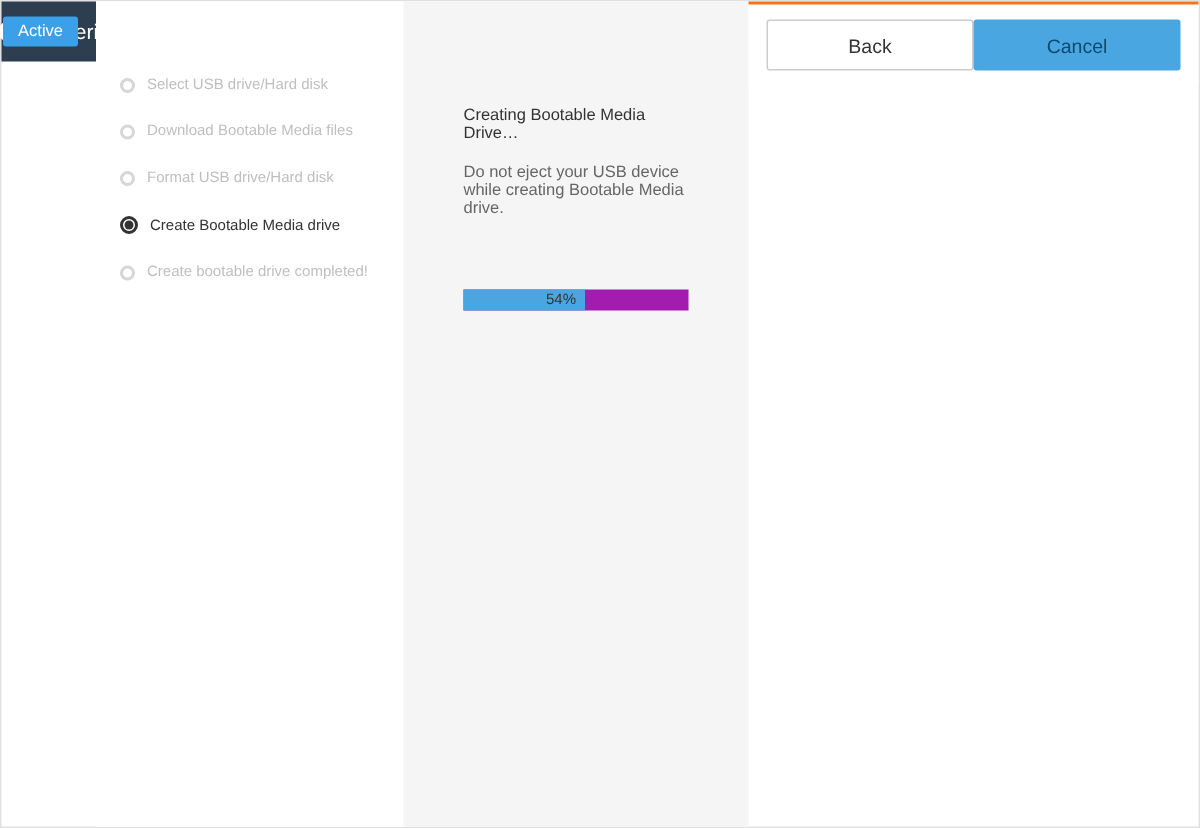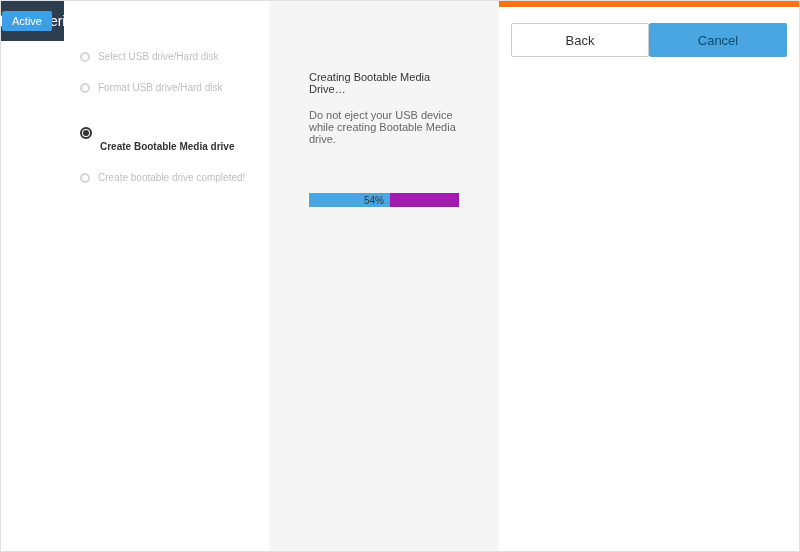--- a/index.html
+++ b/index.html
@@ -127,22 +127,21 @@
       border-radius: 50%;
       background: #333333;
     }
     
     .step-label {
       color: #bfbfbf;
     }
     
     .step-label.active {
       color: #333333;
-      font-weight: 700;
-      margin-top: 28px;
+      font-weight: 400;
     }
     
     .main-panel {
       flex: 1;
       background: #f5f5f5;
       padding: 70px 40px 0 40px;
     }
     
     .main-title {
       font-size: 11px;
@@ -174,23 +173,23 @@
       position: absolute;
       right: 6px;
       top: 50%;
       transform: translateY(-50%);
       font-size: 10px;
       color: #333333;
     }
     
     .footer {
       height: 56px;
-      border-top: 6px solid #f97316;
-      display: flex;
-      align-items: flex-end;
+      border-top: 2px solid #f97316;
+      display: flex;
+      align-items: center;
       justify-content: space-between;
       padding: 0 12px;
       background: #ffffff;
     }
     
     .btn {
       height: 34px;
       padding: 0 30px;
       font-size: 13px;
       border-radius: 2px;
@@ -238,20 +237,24 @@
 
   <div class="content-area">
 
     <div class="sidebar">
       <div class="sidebar-step">
         <div class="step-indicator inactive"></div>
         <span class="step-label">Select USB drive/Hard disk</span>
       </div>
       <div class="sidebar-step">
         <div class="step-indicator inactive"></div>
+        <span class="step-label">Download Bootable Media files</span>
+      </div>
+      <div class="sidebar-step">
+        <div class="step-indicator inactive"></div>
         <span class="step-label">Format USB drive/Hard disk</span>
       </div>
       <div class="sidebar-step">
         <div class="step-indicator active"></div>
         <span class="step-label active">Create Bootable Media drive</span>
       </div>
       <div class="sidebar-step">
         <div class="step-indicator inactive"></div>
         <span class="step-label">Create bootable drive completed!</span>
       </div>

